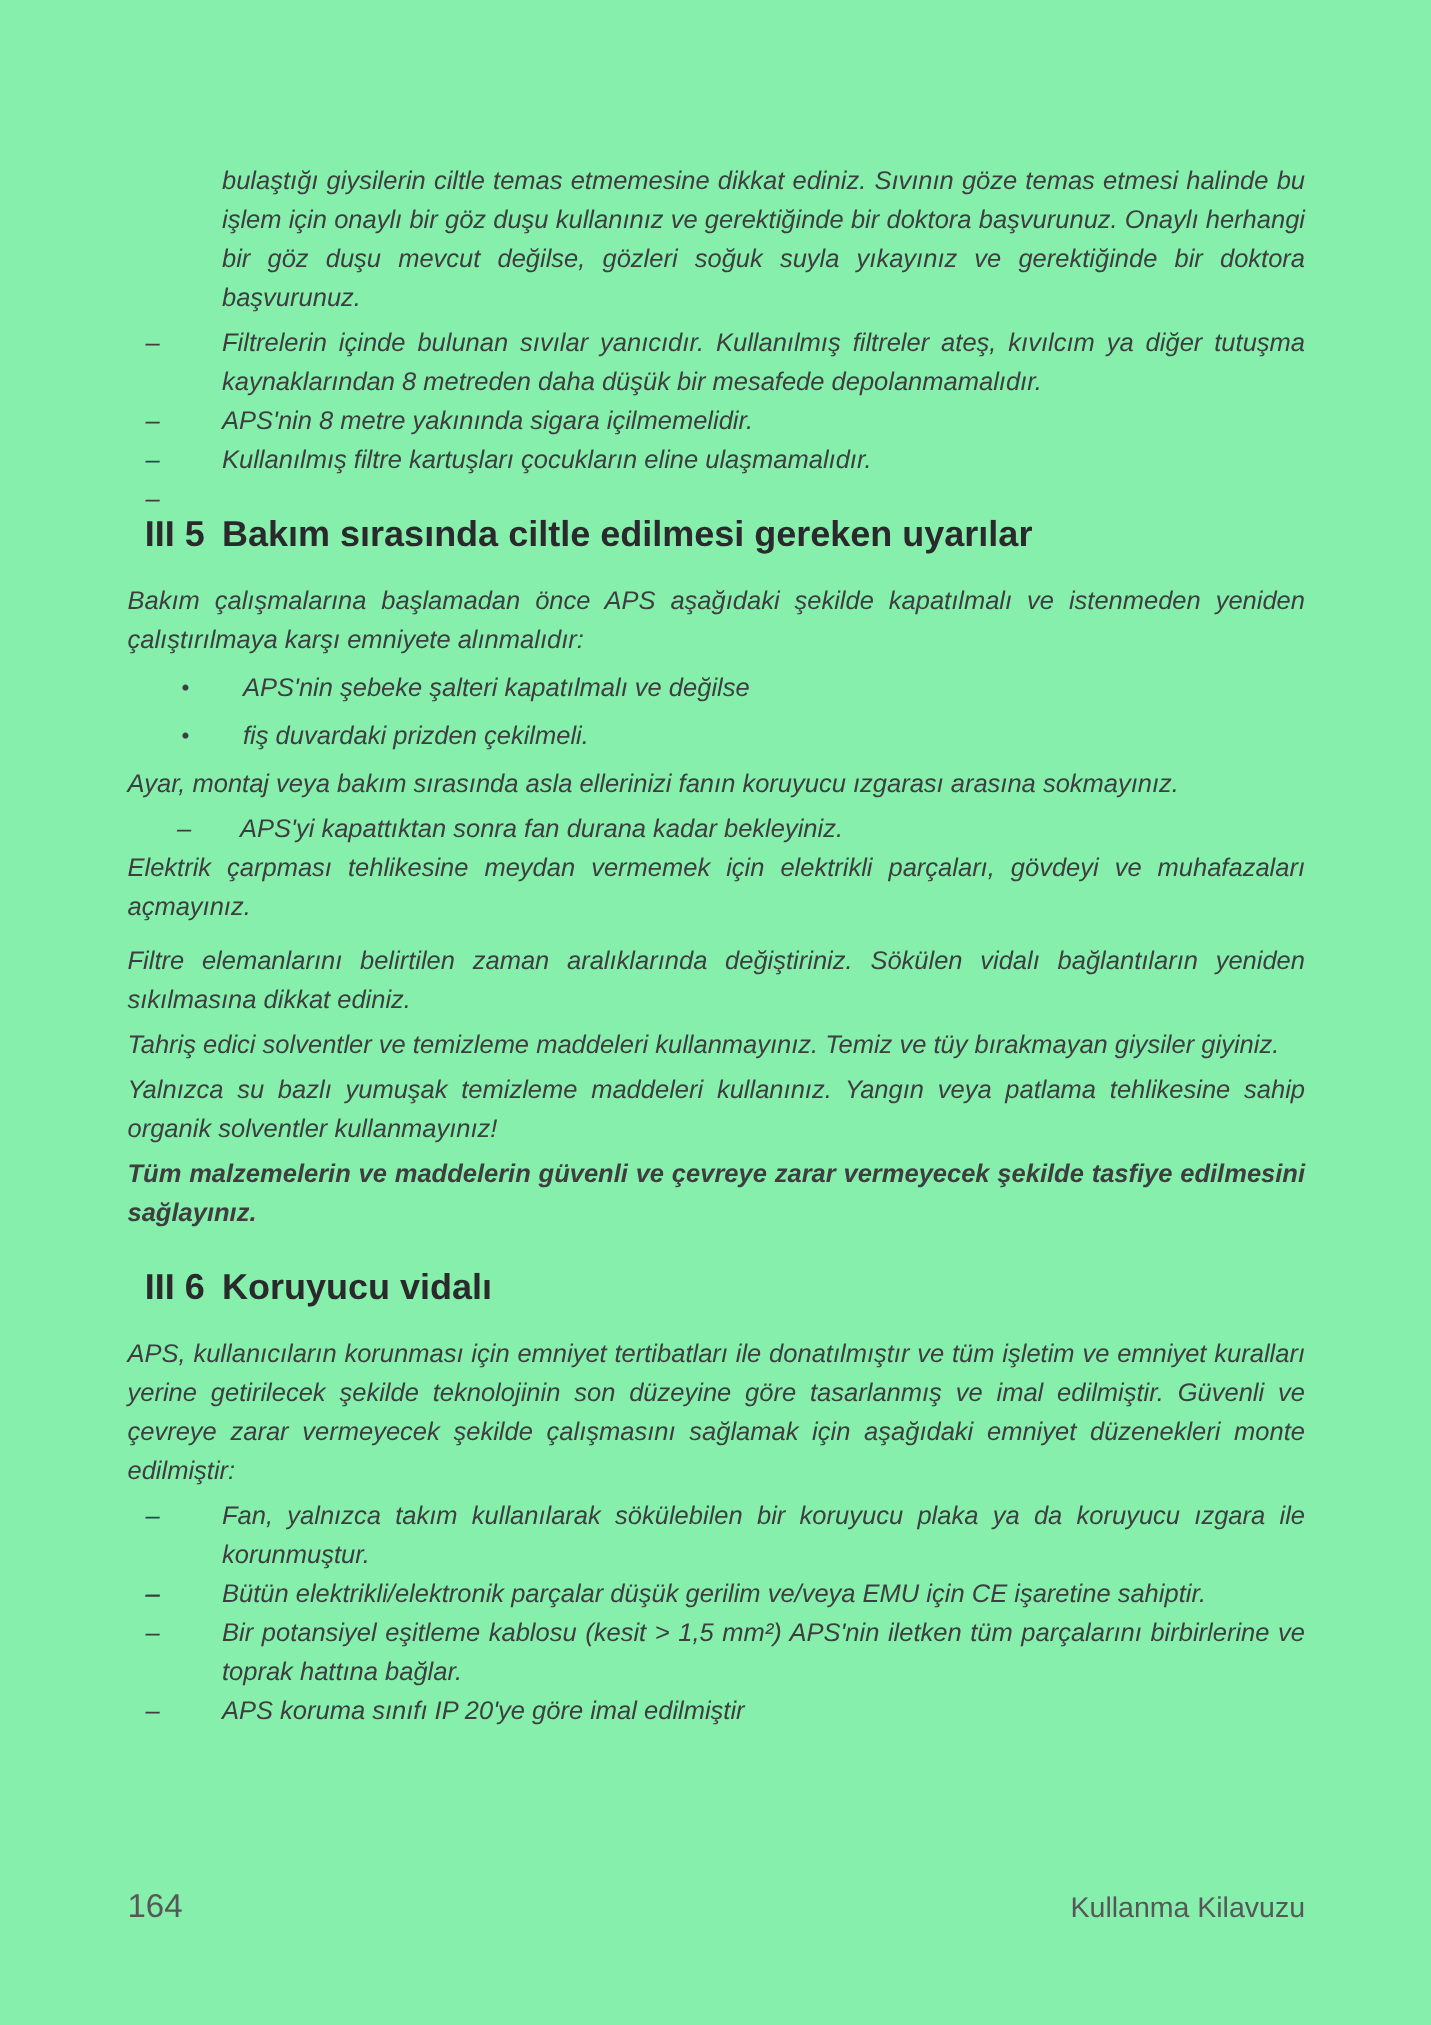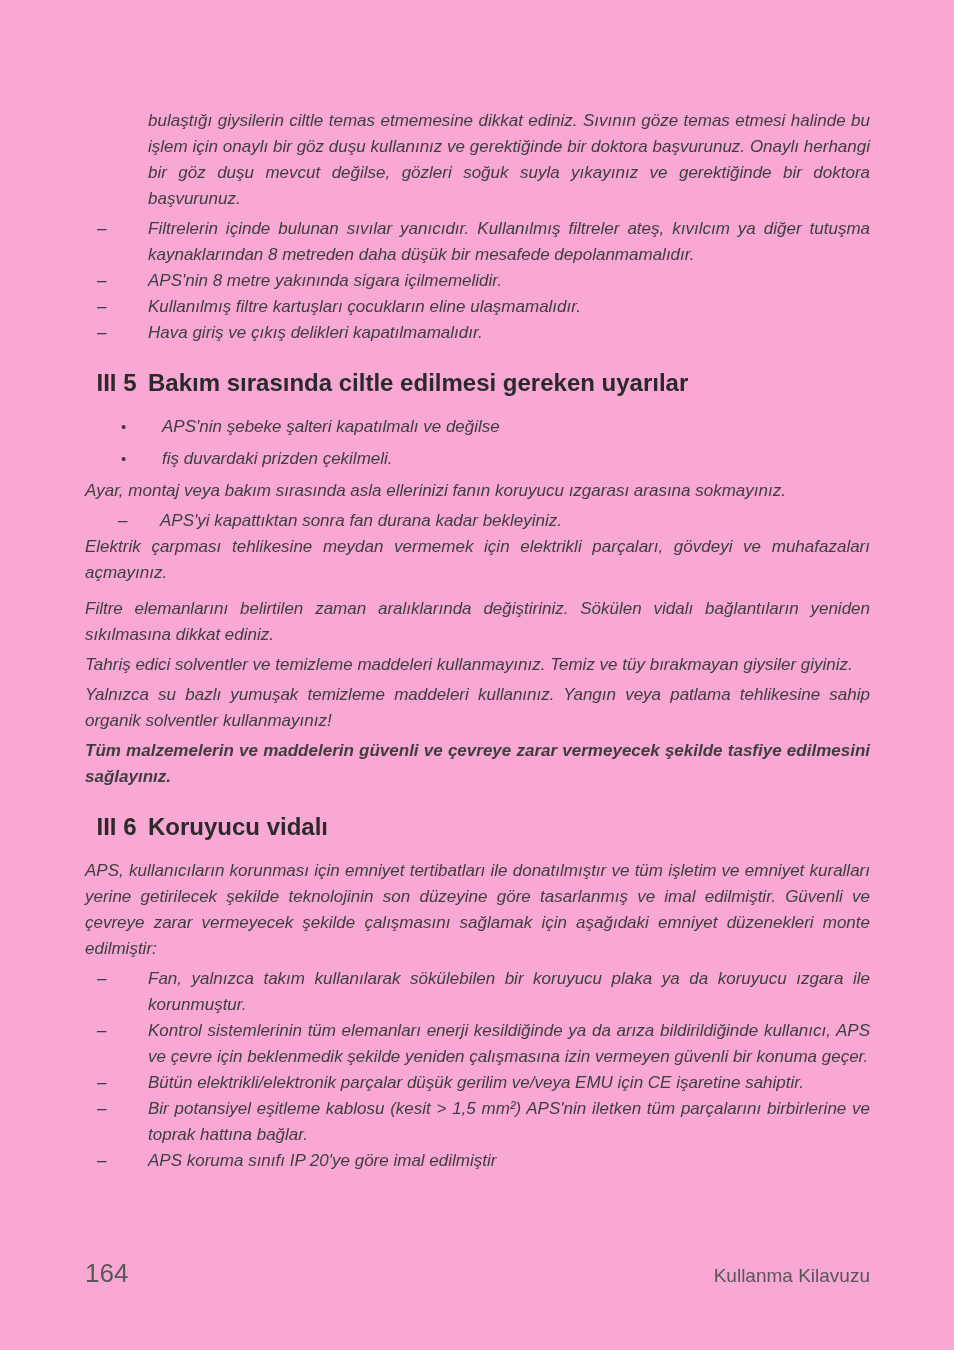--- a/index.html
+++ b/index.html
@@ -1,20 +1,20 @@
 <!DOCTYPE html>
 <html lang="tr"><head>
 <meta charset="utf-8">
 <style>
   html, body { margin: 0; padding: 0; background: #ffffff; }
   .page {
     position: relative;
     width: 954px;
     height: 1350px;
-    background: #f9a8d4;
+    background: #86efac;
     font-family: "Liberation Sans", sans-serif;
     color: #3e3e40;
     box-sizing: border-box;
     overflow: hidden;
   }
   .content {
     position: absolute;
     top: 108px;
     left: 85px;
     right: 84px;
@@ -75,21 +75,21 @@
     position: absolute;
     left: 85px;
     right: 84px;
     top: 1258px;
     display: flex;
     justify-content: space-between;
     align-items: baseline;
   }
   .footer .page-num {
     font-style: normal;
-    font-size: 26px;
+    font-size: 22px;
     color: #57575a;
   }
   .footer .footer-title {
     font-size: 19px;
     color: #57575a;
   }
 </style>
 </head>
 <body>
 
@@ -106,29 +106,29 @@
       <li class="dash-item">
         <span class="marker">–</span>
         <span>APS'nin 8 metre yakınında sigara içilmemelidir.</span>
       </li>
       <li class="dash-item">
         <span class="marker">–</span>
         <span>Kullanılmış filtre kartuşları çocukların eline ulaşmamalıdır.</span>
       </li>
       <li class="dash-item">
         <span class="marker">–</span>
-        <span>Hava giriş ve çıkış delikleri kapatılmamalıdır.</span>
       </li>
     </ul>
 
     <h2 class="heading">
       <span class="num">III 5</span>
       <span>Bakım sırasında ciltle edilmesi gereken uyarılar</span>
     </h2>
 
+    <p class="para">Bakım çalışmalarına başlamadan önce APS aşağıdaki şekilde kapatılmalı ve istenmeden yeniden çalıştırılmaya karşı emniyete alınmalıdır:</p>
 
     <div class="bullet-item">
       <span class="marker">•</span>
       <span>APS'nin şebeke şalteri kapatılmalı ve değilse</span>
     </div>
     <div class="bullet-item">
       <span class="marker">•</span>
       <span>fiş duvardaki prizden çekilmeli.</span>
     </div>
 
@@ -152,21 +152,20 @@
 
     <p class="para">APS, kullanıcıların korunması için emniyet tertibatları ile donatılmıştır ve tüm işletim ve emniyet kuralları yerine getirilecek şekilde teknolojinin son düzeyine göre tasarlanmış ve imal edilmiştir. Güvenli ve çevreye zarar vermeyecek şekilde çalışmasını sağlamak için aşağıdaki emniyet düzenekleri monte edilmiştir:</p>
 
     <ul class="dash-list">
       <li class="dash-item">
         <span class="marker">–</span>
         <span>Fan, yalnızca takım kullanılarak sökülebilen bir koruyucu plaka ya da koruyucu ızgara ile korunmuştur.</span>
       </li>
       <li class="dash-item">
         <span class="marker">–</span>
-        <span>Kontrol sistemlerinin tüm elemanları enerji kesildiğinde ya da arıza bildirildiğinde kullanıcı, APS ve çevre için beklenmedik şekilde yeniden çalışmasına izin vermeyen güvenli bir konuma geçer.</span>
       </li>
       <li class="dash-item">
         <span class="marker">–</span>
         <span>Bütün elektrikli/elektronik parçalar düşük gerilim ve/veya EMU için CE işaretine sahiptir.</span>
       </li>
       <li class="dash-item">
         <span class="marker">–</span>
         <span>Bir potansiyel eşitleme kablosu (kesit &gt; 1,5 mm²) APS'nin iletken tüm parçalarını birbirlerine ve toprak hattına bağlar.</span>
       </li>
       <li class="dash-item">

